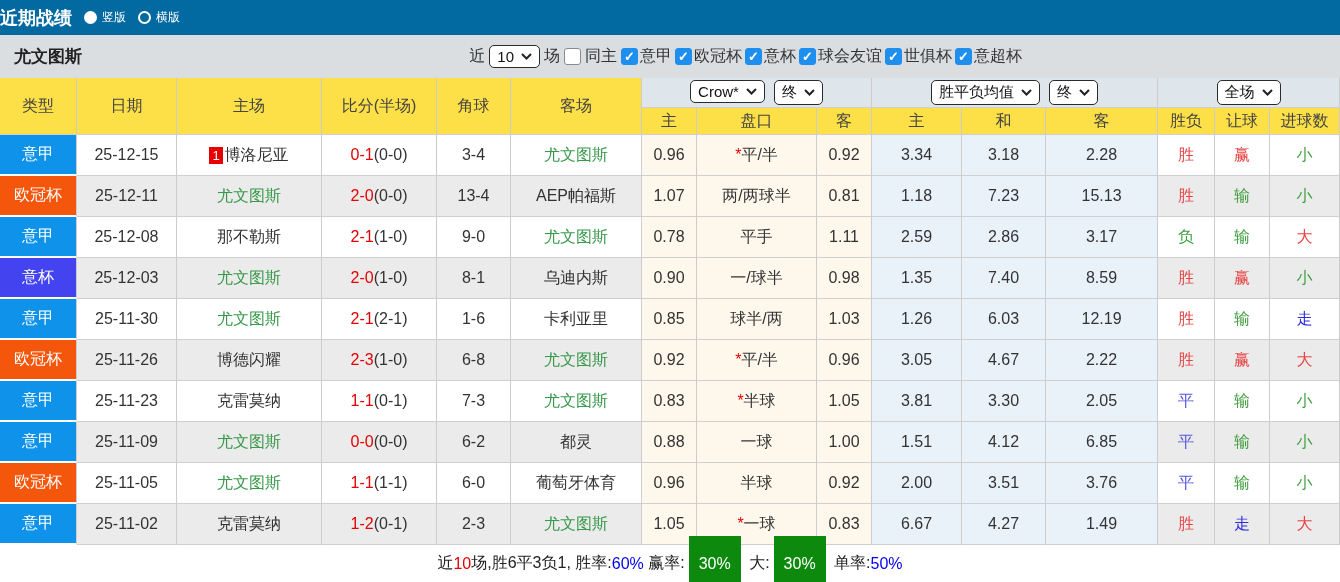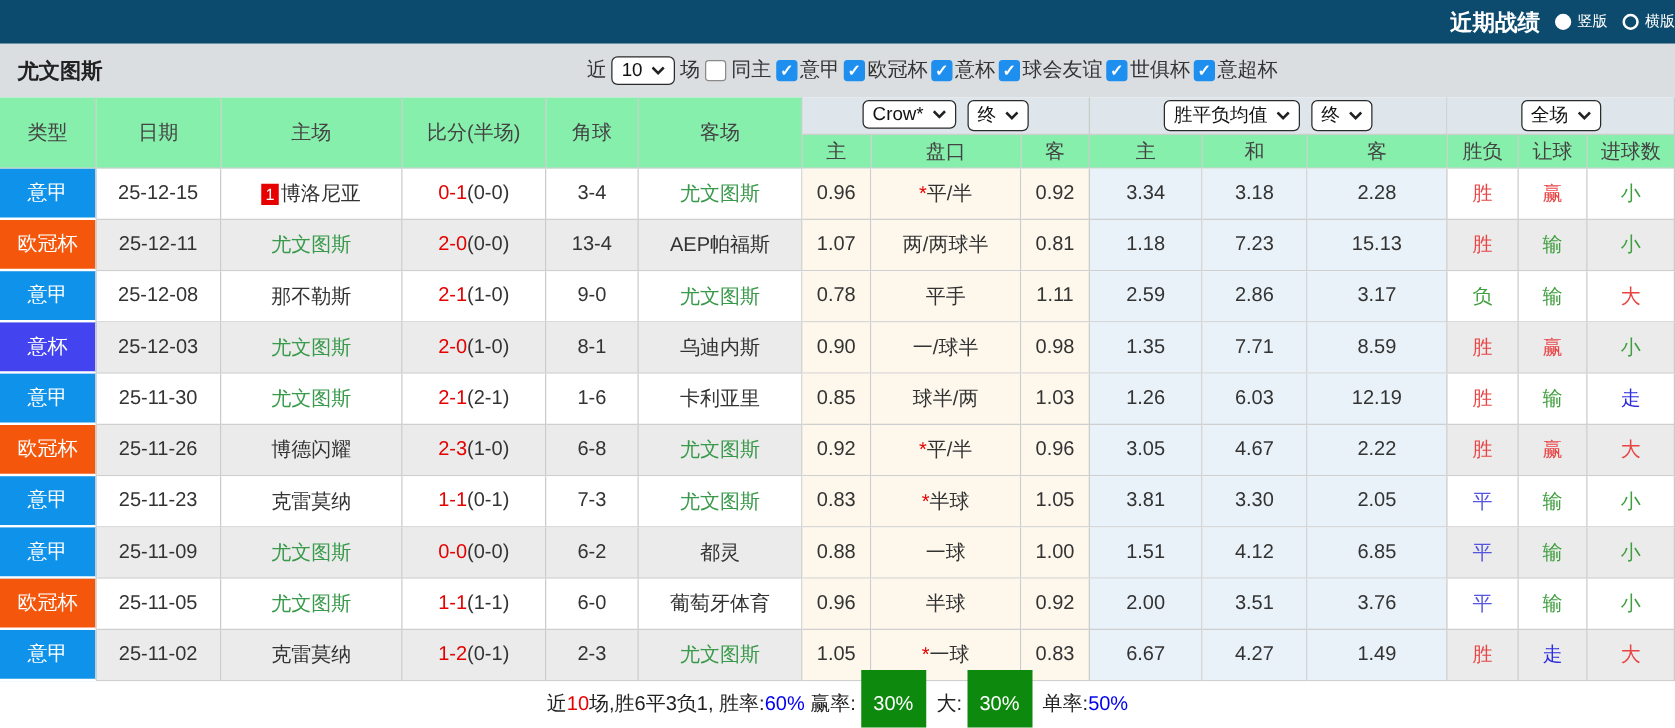--- a/index.html
+++ b/index.html
@@ -1,39 +1,39 @@
 <!DOCTYPE html>
 <html><head>
 <meta charset="utf-8">
 <style>
   * { box-sizing: border-box; margin: 0; padding: 0; }
   html,body { width: 1340px; background: #fff; font-family: "Liberation Sans", sans-serif; }
 
   
-  .topbar { height: 35px; background: #0c4a6e; display: flex; align-items: center; justify-content: flex-end; gap: 12px; color: #fff; }
+  .topbar { height: 35px; background: #0369a1; display: flex; align-items: center; justify-content: flex-start; gap: 12px; color: #fff; }
   .topbar .title { font-size: 18px; font-weight: bold; }
   .radio-opt { display: inline-flex; align-items: center; gap: 5px; font-size: 12px; cursor: pointer; }
   .radio { width: 13px; height: 13px; border: 2px solid #fff; border-radius: 50%; display: inline-block; }
   .radio.checked { background: #fff; }
 
   
   .filterbar { height: 43px; background: #dbdee1; display: flex; align-items: center; padding-left: 14px; }
   .teamname { font-size: 17px; font-weight: bold; color: #222; }
   .filters { margin-left: auto; margin-right: 318px; display: flex; align-items: center; gap: 4px; font-size: 16px; color: #333; }
   .select { background: #fff; border: 1.5px solid #2b2b2b; border-radius: 5px; padding: 2px 7px; display: inline-flex; align-items: center; gap: 7px; font-size: 15px; color: #111; cursor: pointer; }
   .chev { width: 11px; height: 7px; display: inline-block; }
   .cb { width: 17px; height: 17px; border: 1px solid #8a8a8a; border-radius: 3px; background: #fff; display: inline-flex; align-items: center; justify-content: center; cursor: pointer; flex: none; }
   .cb.checked { background: #1e8fee; border-color: #1e8fee; }
   .cb .check { color: #fff; font-size: 13px; font-weight: bold; line-height: 1; }
   .league-filter { display: inline-flex; align-items: center; gap: 2px; }
 
   
   table { width: 1340px; table-layout: fixed; border-collapse: separate; border-spacing: 0; font-size: 16px; color: #333; }
   th, td { border-right: 1px solid #ccc; border-bottom: 1px solid #cfcfcf; text-align: center; vertical-align: middle; overflow: hidden; white-space: nowrap; }
-  thead th { background: #86efac; font-weight: normal; color: #444; }
+  thead th { background: #fde047; font-weight: normal; color: #444; }
   thead .h1 th { height: 30px; }
   thead .h2 th { height: 27px; }
   th.dd { background: #dee5eb; }
   .dd-wrap { display: flex; align-items: flex-start; justify-content: center; gap: 9px; }
   tbody tr { height: 41px; background: #fff; }
   tbody tr.alt { background: #ebebeb; }
   td.crow { background: #fdf7ec; }
   td.avg { background: #e9f2f9; }
   td.league { color: #fff; border-bottom: 2px solid #fff; border-right: 1px solid #ccc; font-size: 16px; }
   .team-green { color: #3a9a4c; }
@@ -256,21 +256,21 @@
     <td class="league" style="background: rgb(67, 67, 239);">意杯</td>
     <td>25-12-03</td>
     <td><span class="team-green">尤文图斯</span></td>
     <td><span class="ft">2-0</span><span class="ht">(1-0)</span></td>
     <td>8-1</td>
     <td><span>乌迪内斯</span></td>
     <td class="crow">0.90</td>
     <td class="crow"><span class="star"></span><span>一/球半</span></td>
     <td class="crow">0.98</td>
     <td class="avg">1.35</td>
-    <td class="avg">7.71</td>
+    <td class="avg">7.40</td>
     <td class="avg">8.59</td>
     <td style="color: rgb(232, 68, 68);">胜</td>
     <td style="color: rgb(232, 68, 68);">赢</td>
     <td style="color: rgb(63, 158, 63);">小</td>
   </tr>
       <tr>
     <td class="league" style="background: rgb(15, 147, 234);">意甲</td>
     <td>25-11-30</td>
     <td><span class="team-green">尤文图斯</span></td>
     <td><span class="ft">2-1</span><span class="ht">(2-1)</span></td>

